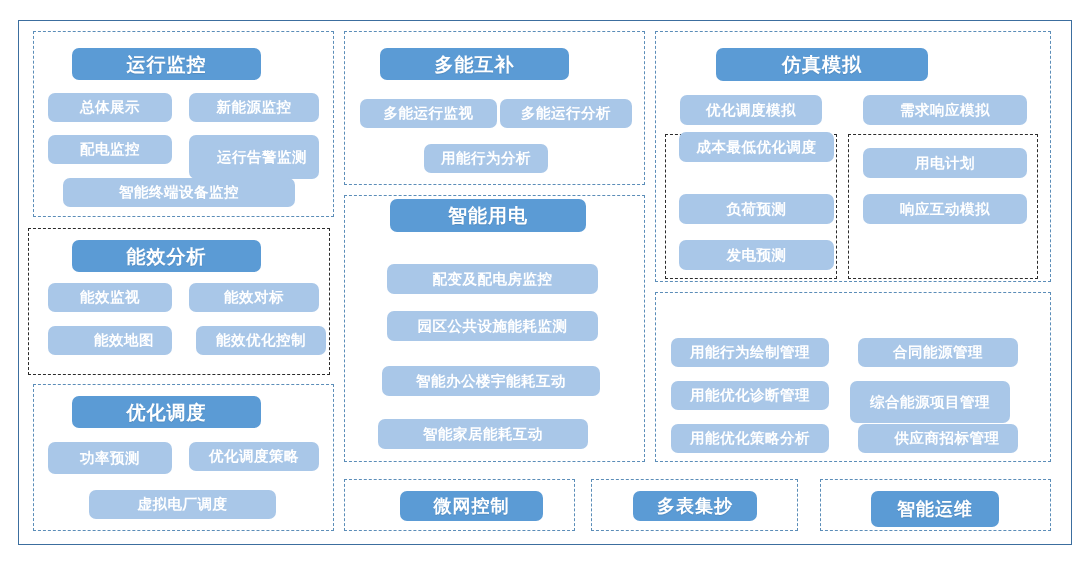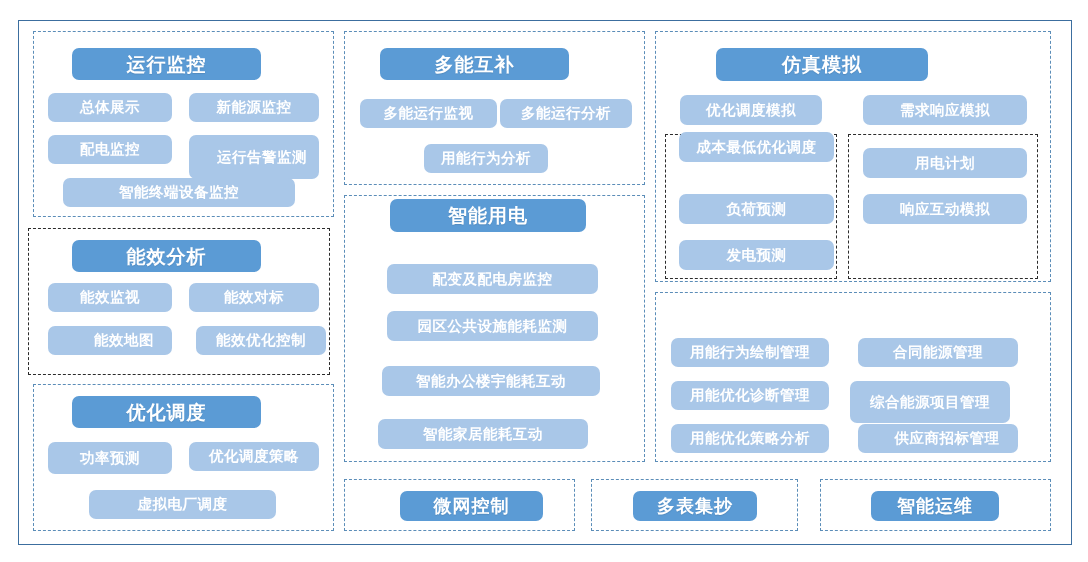--- a/index.html
+++ b/index.html
@@ -123,21 +123,21 @@
   <div class="pill" style="left:382px; top:366px; width:218px; height:30px;">智能办公楼宇能耗互动</div>
   <div class="pill" style="left:378px; top:419px; width:210px; height:30px;">智能家居能耗互动</div>
 
   <div class="group" style="left:344px; top:479px; width:231px; height:52px;"></div>
   <div class="hdr small" style="left:400px; top:491px; width:143px; height:30px;">微网控制</div>
 
   <div class="group" style="left:591px; top:479px; width:207px; height:52px;"></div>
   <div class="hdr small" style="left:633px; top:491px; width:124px; height:30px;">多表集抄</div>
 
   <div class="group" style="left:820px; top:479px; width:231px; height:52px;"></div>
-  <div class="hdr small" style="left:871px; top:491px; width:128px; height:30px;">智能运维</div>
+  <div class="hdr small" style="left:871px; top:491px; width:128px; height:36px;">智能运维</div>
 
   <div class="group" style="left:655px; top:31px; width:396px; height:251px;"></div>
   <div class="hdr" style="left:716px; top:48px; width:212px; height:33px;">仿真模拟</div>
   <div class="pill" style="left:680px; top:95px; width:142px; height:30px;">优化调度模拟</div>
   <div class="pill" style="left:863px; top:95px; width:164px; height:30px;">需求响应模拟</div>
 
   <div class="group dark" style="left:665px; top:134px; width:172px; height:145px;"></div>
   <div class="pill" style="left:679px; top:132px; width:155px; height:30px;">成本最低优化调度</div>
   <div class="pill" style="left:679px; top:194px; width:155px; height:30px;">负荷预测</div>
   <div class="pill" style="left:679px; top:240px; width:155px; height:30px;">发电预测</div>

